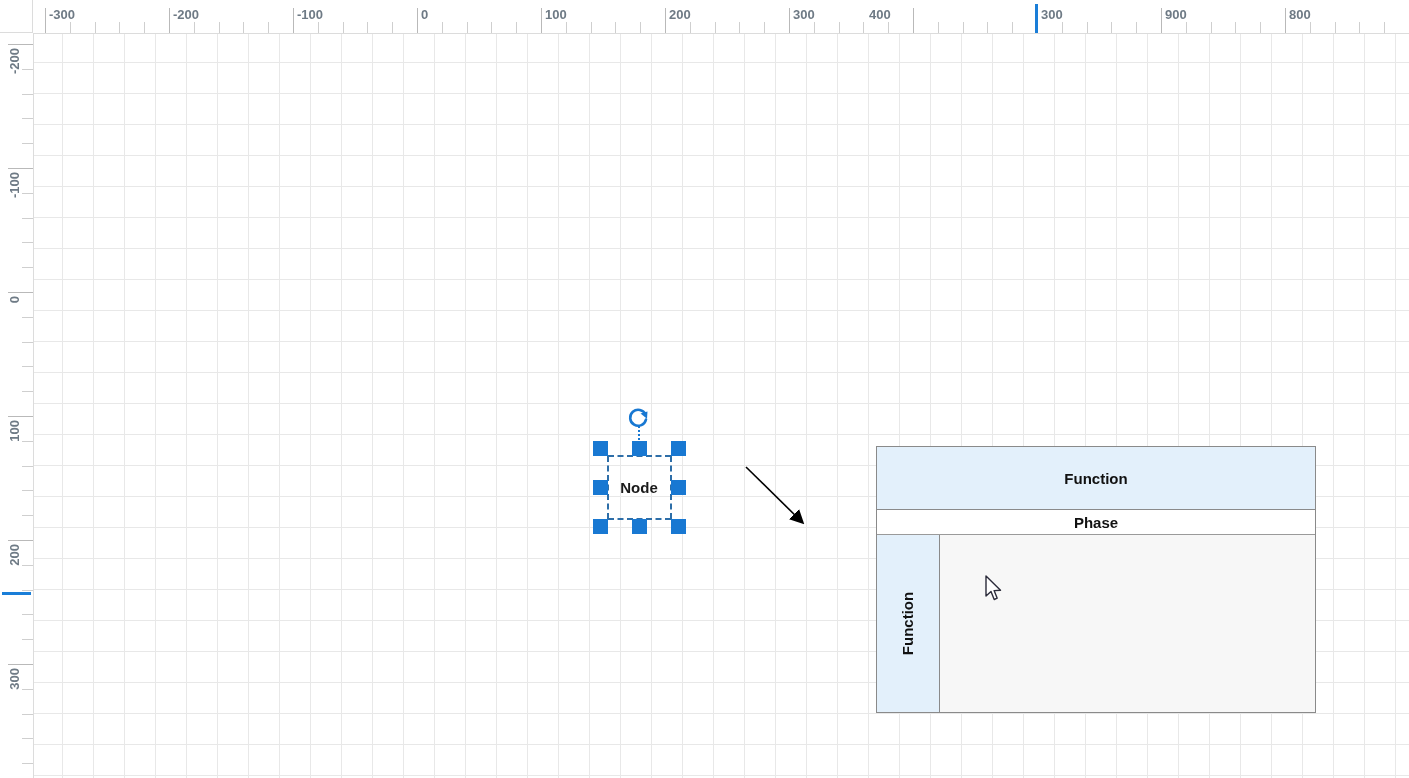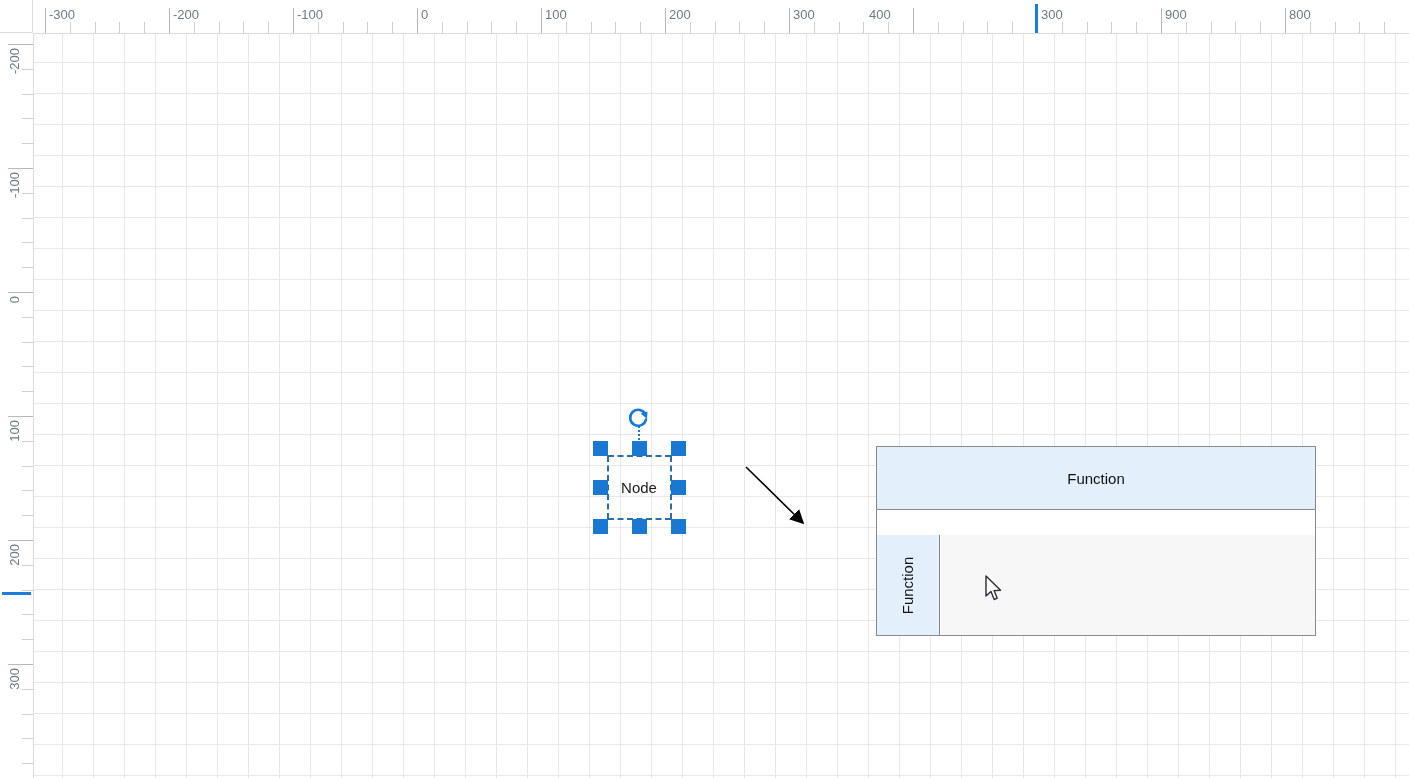--- a/index.html
+++ b/index.html
@@ -8,20 +8,21 @@
     background: #ffffff;
     font-family: "Liberation Sans", sans-serif;
   }
 
   #app {
     position: relative;
     width: 1409px;
     height: 778px;
     overflow: hidden;
     background: #ffffff;
+    font-weight: bold;
   }
 
   
   #canvas {
     position: absolute;
     left: 33px;
     top: 33px;
     width: 1376px;
     height: 745px;
     background-color: #ffffff;
@@ -381,22 +382,23 @@
 
   <svg id="edge-arrow" width="90" height="90" style="left:740px; top:455px;">
     <defs>
       <marker id="arrowhead" markerWidth="9" markerHeight="9" refX="7" refY="4.5" orient="auto" markerUnits="strokeWidth">
         <path d="M0,0 L9,4.5 L0,9 z" fill="#000000"></path>
       </marker>
     </defs>
     <line x1="6" y1="12" x2="62" y2="67" stroke="#000000" stroke-width="1.6" marker-end="url(#arrowhead)"></line>
   </svg>
 
-  <div id="pool" style="left: 876px; top: 446px; width: 440px; height: 190px; border-color: rgb(138, 138, 138);">
+  <div id="pool" style="left: 876px; top: 446px; width: 440px; height: 267px; border-color: rgb(138, 138, 138);">
     <div id="pool-title" style="background: rgb(227, 240, 251);">Function</div>
+    <div id="pool-phase" style="background: rgb(255, 255, 255);">Phase</div>
     <div id="lane-row">
       <div id="lane-header" style="background: rgb(227, 240, 251);">
         <span id="lane-header-label">Function</span>
       </div>
       <div id="lane-body" style="background: rgb(247, 247, 247);"></div>
     </div>
   </div>
 
   <svg id="cursor" width="20" height="28" viewBox="0 0 20 28" style="left: 984px; top: 575px;">
     <path d="M2,1 L2,21 L7,16.5 L10.2,24.5 L13.2,23.2 L10.1,15.6 L16.5,15.2 Z" fill="#ffffff" stroke="#2b2b3a" stroke-width="1.4" stroke-linejoin="round"></path>

